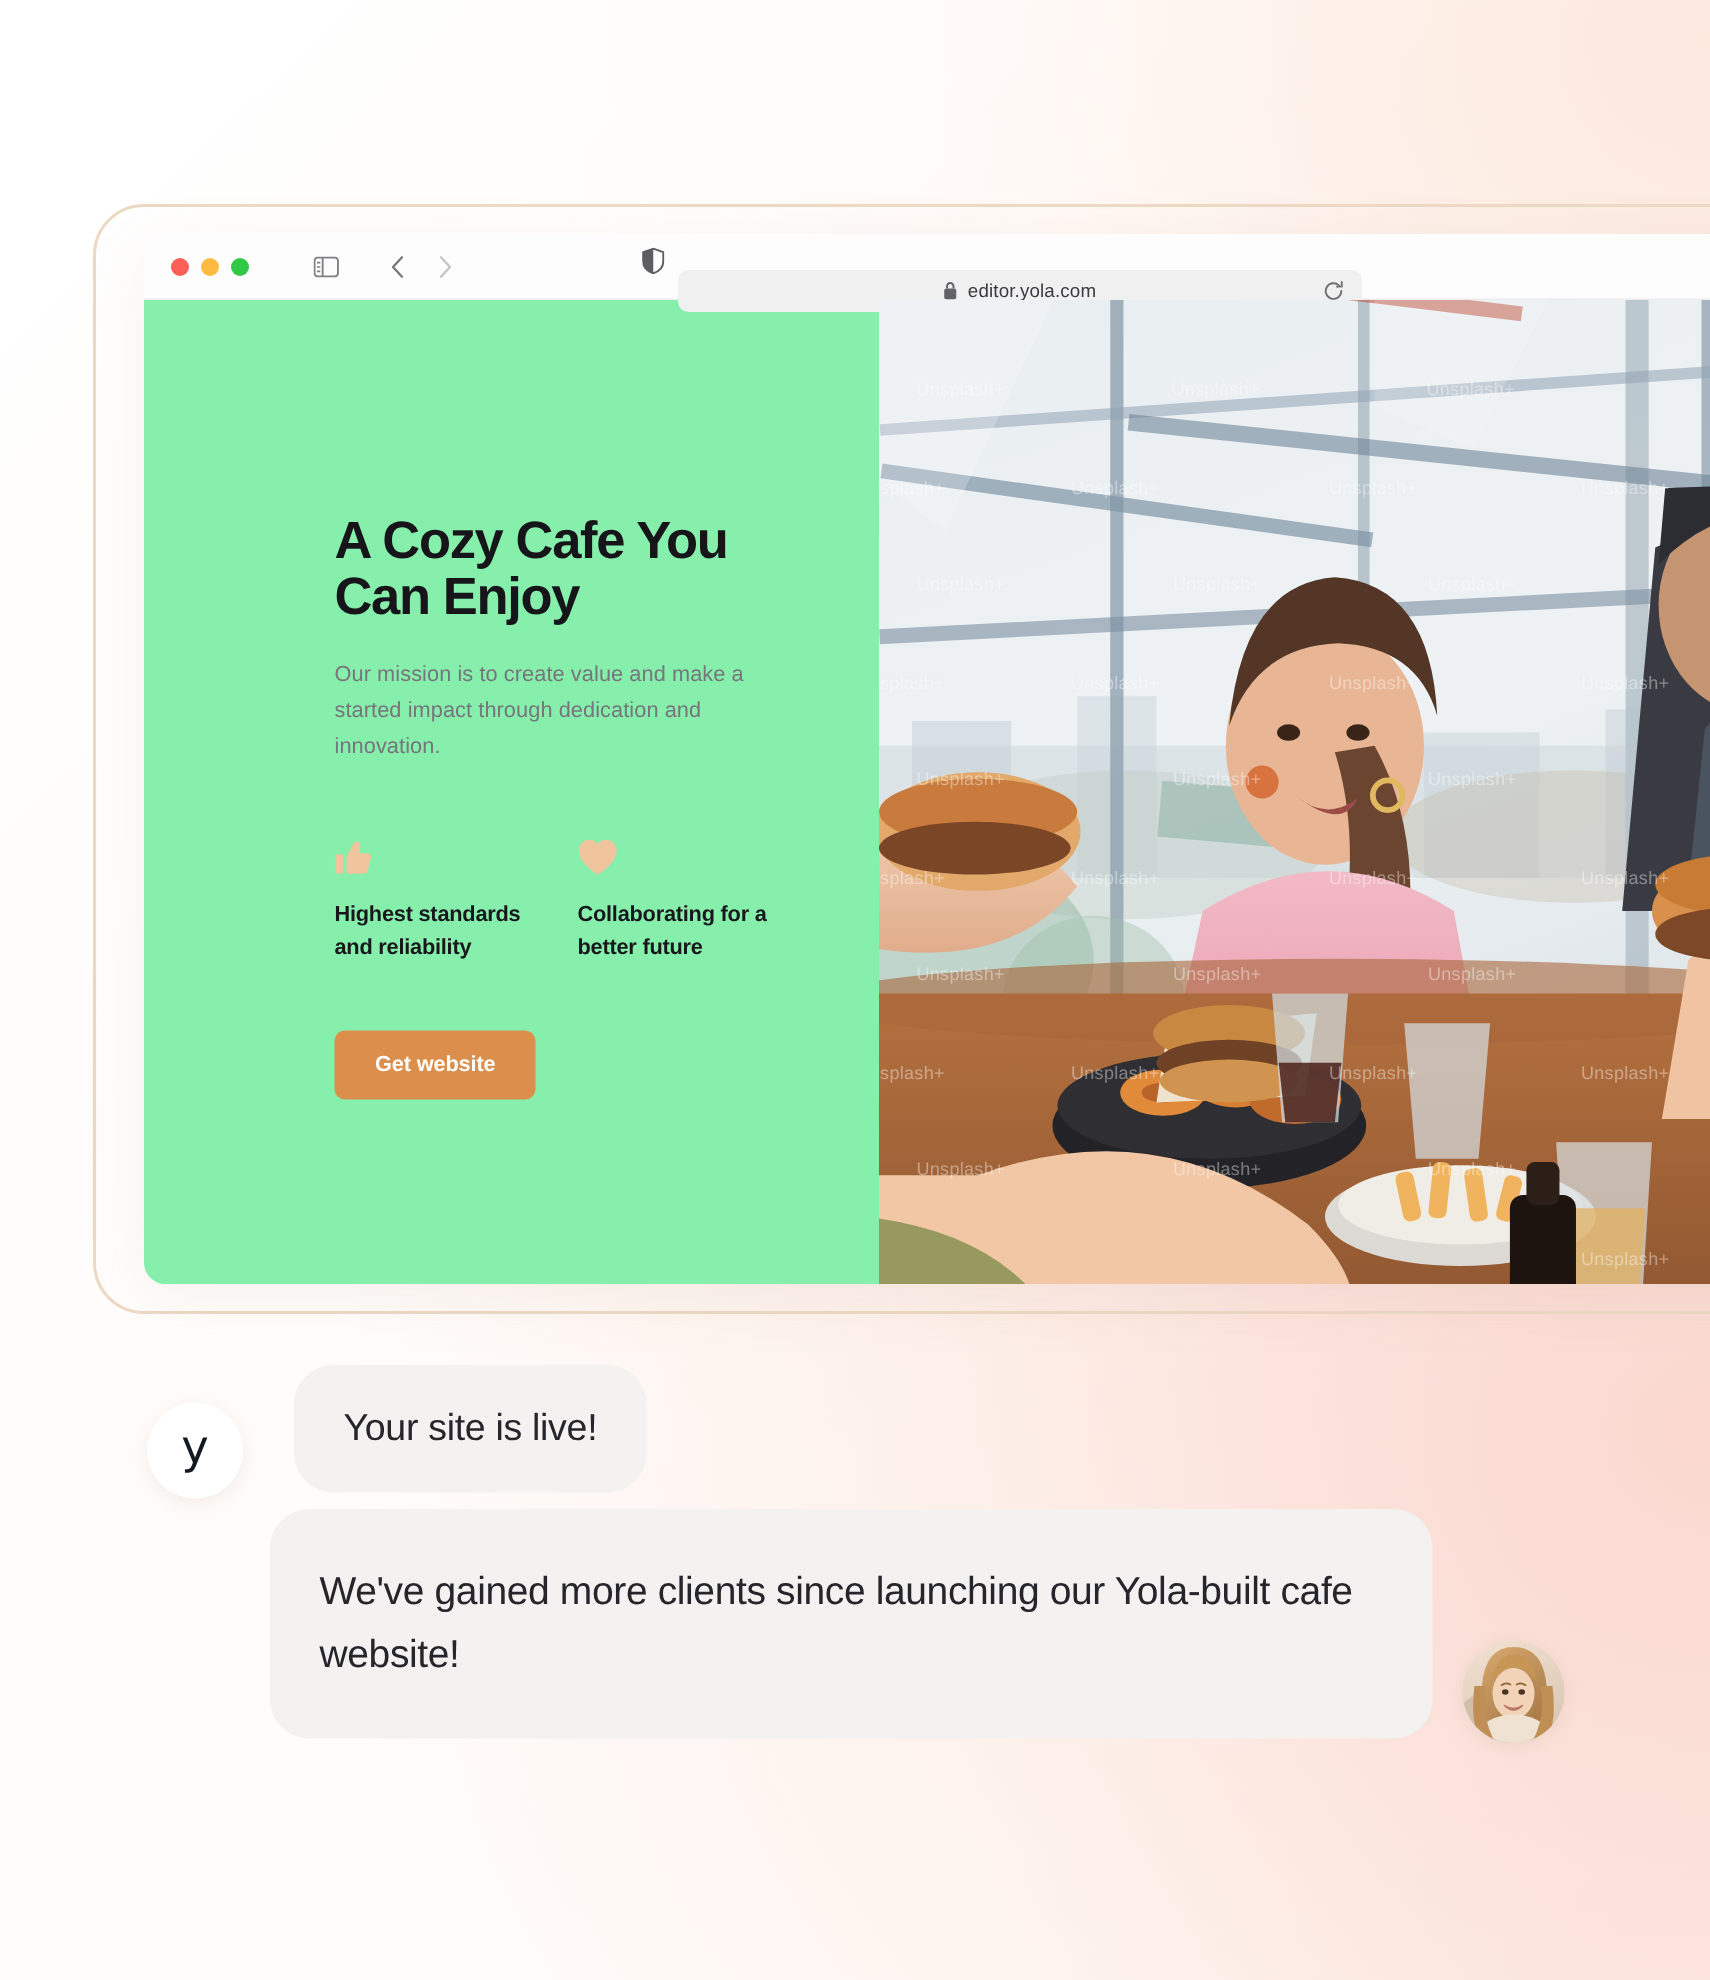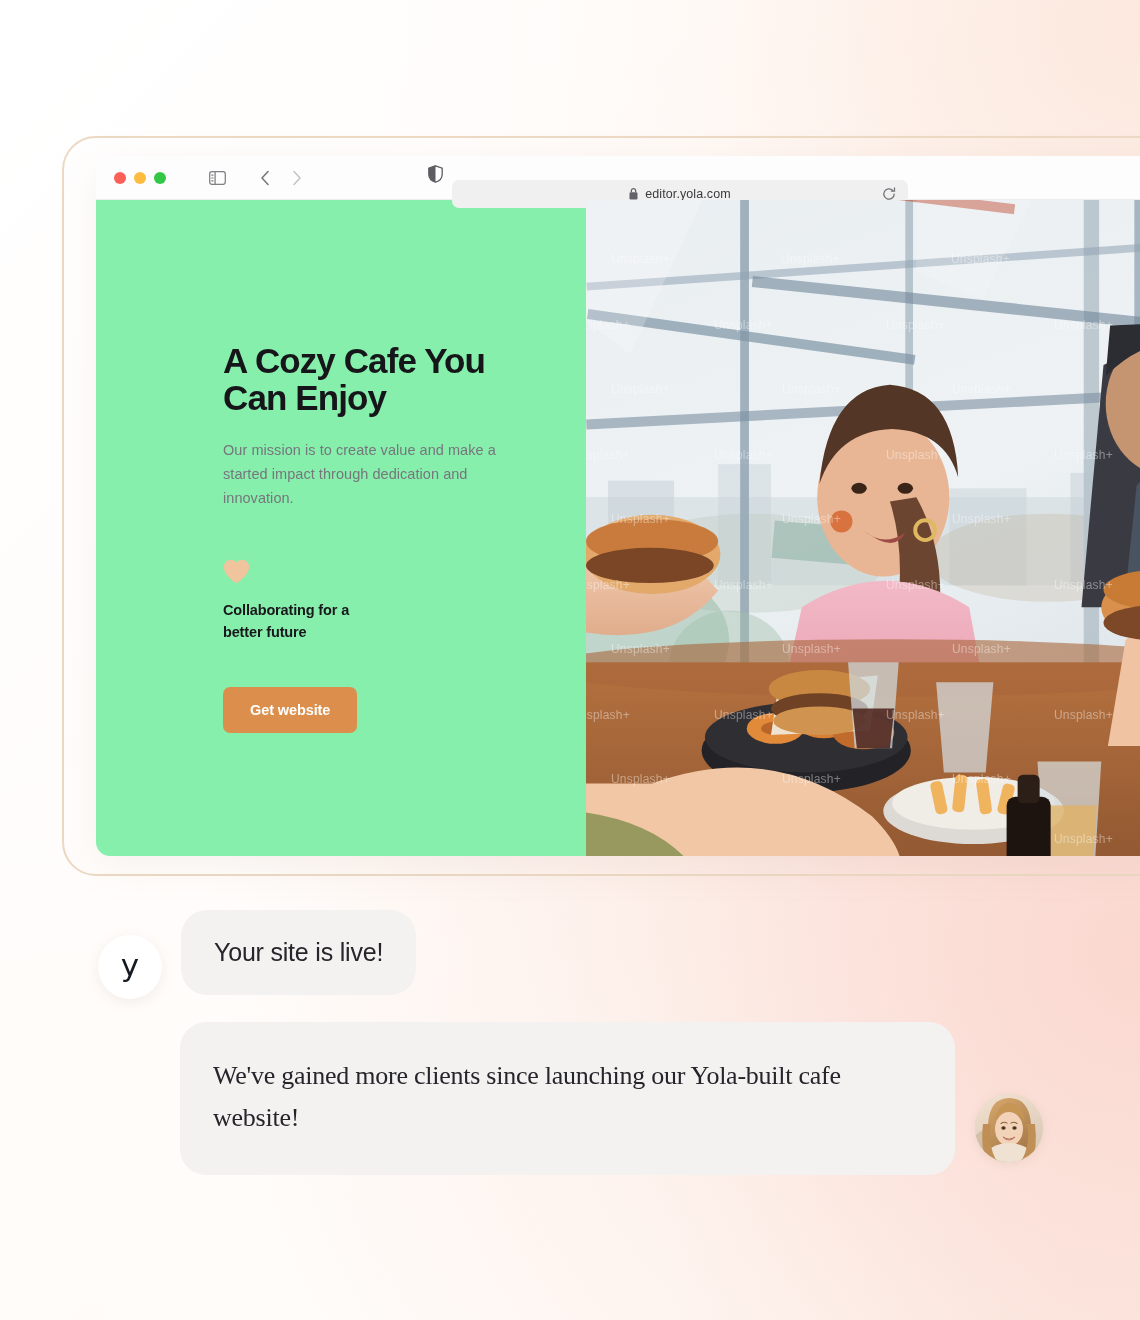--- a/index.html
+++ b/index.html
@@ -205,43 +205,42 @@
     font-weight: 400;
     color: #141a22;
     line-height: 1;
     position: relative;
     top: -2px;
     font-family: "DejaVu Sans", sans-serif;
   }
 
   #bubble-status {
     position: absolute;
-    left: 181px;
+    left: 196px;
     top: 10px;
     padding: 27px 33px;
     background: #f3f2f1;
     border-radius: 26px;
     max-width: 420px;
   }
   #bubble-status-text {
     font-size: 25px;
     color: #25252b;
     line-height: 1.25;
     letter-spacing: -0.2px;
   }
 
   #bubble-testimonial {
     position: absolute;
     left: 180px;
-    top: 122px;
+    top: 106px;
     width: 775px;
     padding: 33px 39px 36px 33px;
     background: #f3f2f1;
     border-radius: 26px;
-    font-family: Liberation Serif, serif;
   }
   #bubble-testimonial-text {
     font-size: 26px;
     color: #25252b;
     line-height: 1.62;
     letter-spacing: -0.25px;
   }
 
   #customer-avatar {
     position: absolute;
@@ -319,20 +318,29 @@
     </div>
 
     <div id="site-page">
 
       <div id="hero-copy">
         <h1 id="hero-title">A Cozy Cafe You Can Enjoy</h1>
         <p id="hero-subtitle">Our mission is to create value and make a started impact through dedication and innovation.</p>
 
         <div id="hero-features">
 
+          <div class="feature">
+            <span class="feature-icon">
+              <svg width="28" height="26" viewBox="0 0 28 26" fill="currentColor">
+                <rect x="0.5" y="10.5" width="5.2" height="13" rx="1.3"></rect>
+                <path d="M8 23.5h11.2c1.5 0 2.8-1 3.1-2.5l2.0-8.3c0.35-1.5-0.8-2.9-2.3-2.9h-5.6l0.9-4.6c0.3-1.6-0.7-3.1-2.2-3.4-0.8-0.17-1.6 0.25-1.95 1.0L8.9 10.1c-0.55 1.2-0.9 1.6-0.9 2.9z"></path>
+              </svg>
+            </span>
+            <div class="feature-label">Highest standards and reliability</div>
+          </div>
 
           <div class="feature">
             <span class="feature-icon">
               <svg width="27" height="25" viewBox="0 0 27 25" fill="currentColor">
                 <path d="M13.5 24.2S0.8 16.5 0.8 8.2C0.8 3.9 4.1 0.8 8.0 0.8c2.4 0 4.3 1.2 5.5 3.0 1.2-1.8 3.1-3.0 5.5-3.0 3.9 0 7.2 3.1 7.2 7.4 0 8.3-12.7 16.0-12.7 16.0z"></path>
               </svg>
             </span>
             <div class="feature-label">Collaborating for a better future</div>
           </div>
 

